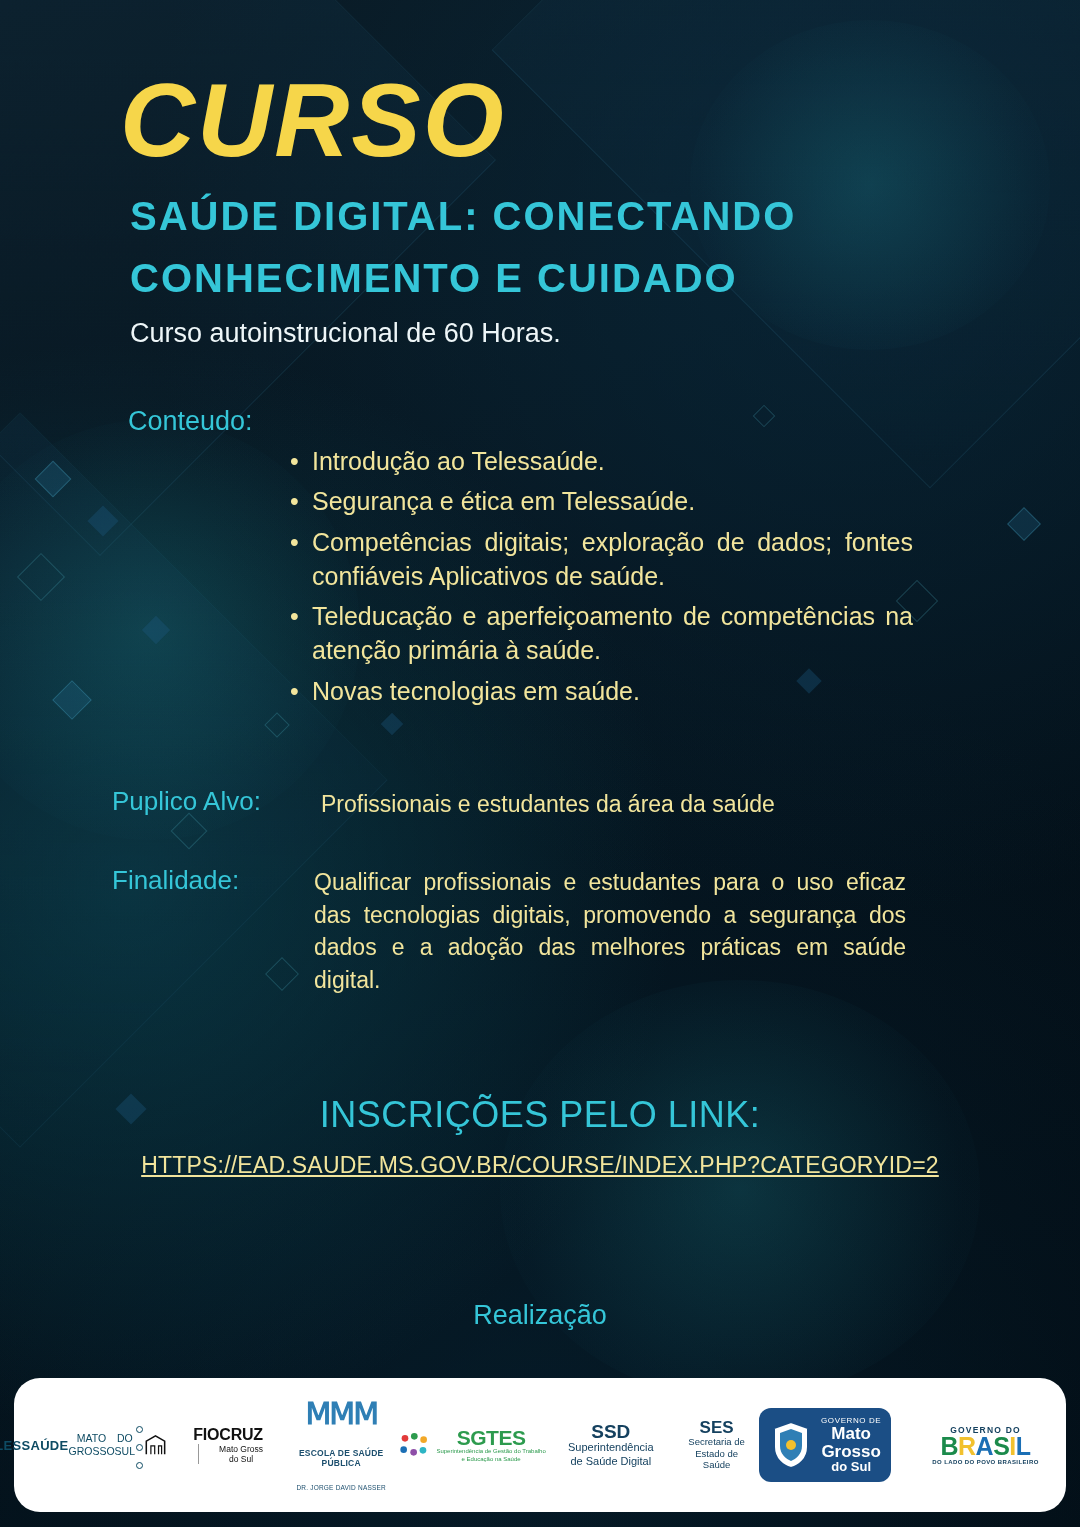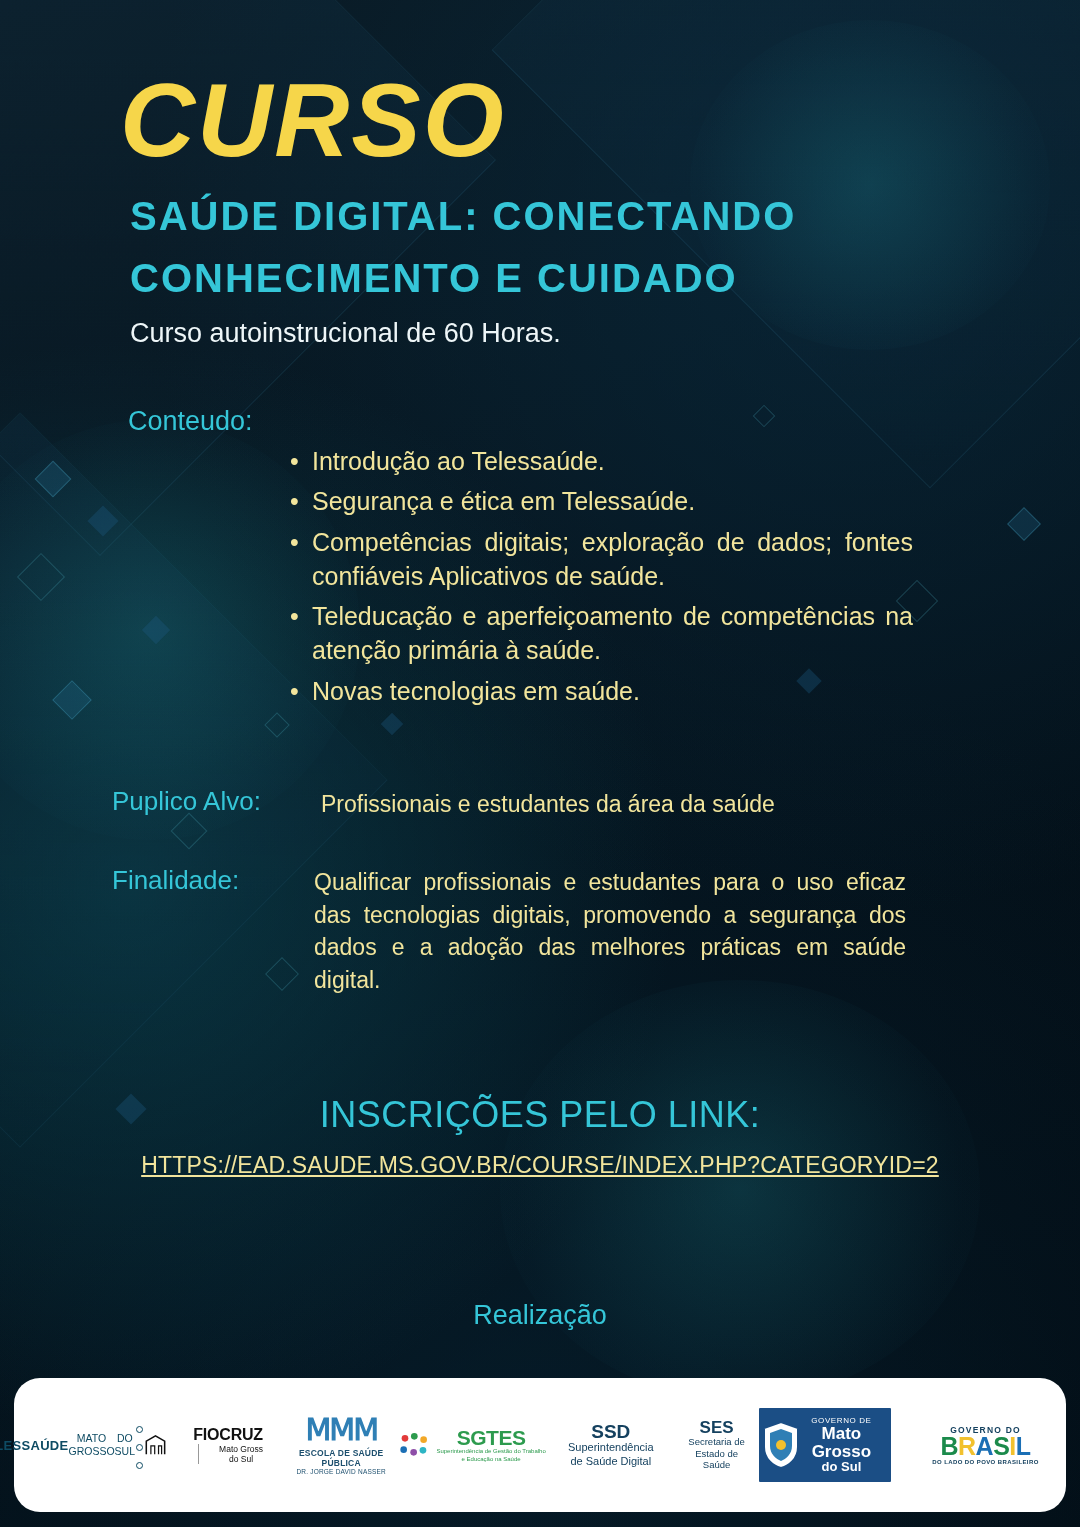--- a/index.html
+++ b/index.html
@@ -129,21 +129,21 @@
   .tele-mark { width:46px; height:42px; margin-bottom:3px; }
 
   
   .lg-fio { width:150px; }
   .fio-ico { width:30px; height:30px; margin-right:6px; }
   .fio-txt .t1 { font-size:16px; font-weight:bold; color:#111; letter-spacing:-0.2px; }
   .fio-txt .t2 { font-size:8.5px; color:#111; border-left:1px solid #999; padding-left:20px; margin-left:5px; line-height:1.2; display:inline-block; vertical-align:middle; }
   .fio-row { display:flex; align-items:center; }
 
   
-  .lg-esp { flex-direction:column; width:125px; }
+  .lg-esp { flex-direction:column; width:125px;gap:16px; }
   .esp-mark { font-size:30px; font-weight:bold; color:#2f7fb5; letter-spacing:-2px; line-height:1; }
   .esp-t1 { font-size:8.5px; font-weight:bold; color:#1d4f6e; letter-spacing:0.2px; margin-top:3px; }
   .esp-t2 { font-size:6.5px; color:#1d4f6e; letter-spacing:0.2px; }
 
   
   .lg-sg { width:160px; }
   .sg-dots { width:44px; height:38px; margin-right:6px; }
   .sg-txt .t1 { font-size:21px; font-weight:bold; color:#2d9b4e; letter-spacing:-0.5px; line-height:1; }
   .sg-txt .t2 { font-size:6px; color:#2d9b4e; line-height:1.25; }
 
@@ -152,23 +152,23 @@
   .ssd-t1 { font-size:19px; font-weight:bold; color:#15415f; line-height:1; }
   .ssd-t2 { font-size:11px; color:#15415f; line-height:1.25; }
 
   
   .lg-ses { flex-direction:column; width:92px; }
   .ses-t1 { font-size:17px; font-weight:bold; color:#15415f; line-height:1; }
   .ses-t2 { font-size:9.5px; color:#15415f; line-height:1.25; }
 
   
   .lg-ms {
-    width:142px; height:74px; border-radius:1px;
+    width:142px; height:74px; border-radius:12px;
     background:#1b4e85; color:#fff;
-    display:flex; align-items:center; justify-content:flex-start;
+    display:flex; align-items:center; justify-content:center;
   }
   .ms-shield { width:44px; height:52px; margin-right:8px; }
   .ms-txt .t1 { font-size:8px; letter-spacing:0.6px; }
   .ms-txt .t2 { font-size:17px; font-weight:bold; line-height:1.02; }
   .ms-txt .t3 { font-size:13px; font-weight:bold; line-height:1.05; }
 
   
   .lg-br { flex-direction:column; width:126px;margin-left:36px; }
   .br-t1 { font-size:8.5px; font-weight:bold; color:#15415f; letter-spacing:1.2px; }
   .br-word { font-size:25px; font-weight:bold; line-height:0.95; letter-spacing:-0.5px; }

